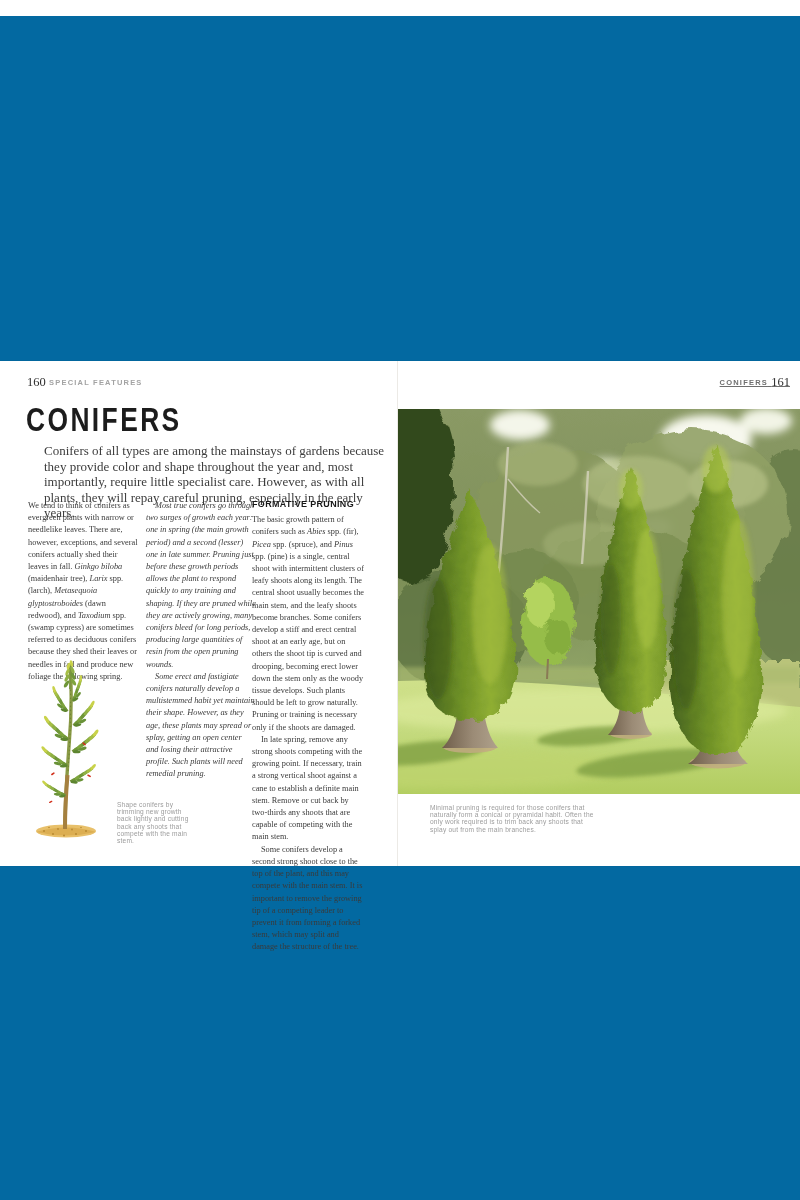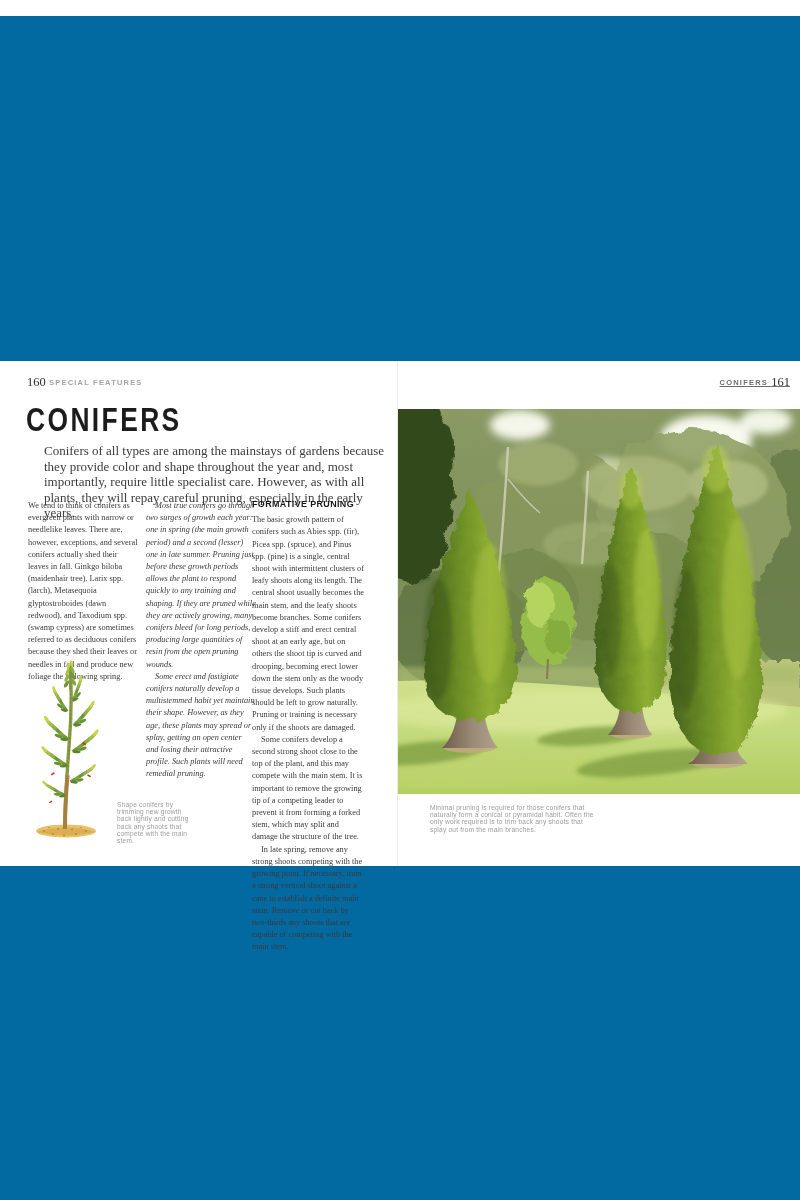--- a/index.html
+++ b/index.html
@@ -18,21 +18,21 @@
 
   .title{position:absolute;left:26px;top:40px;margin:0;font-family:"Liberation Sans",sans-serif;
          font-weight:700;font-size:33px;letter-spacing:3px;color:#1c1c1c;white-space:nowrap;
          transform:scaleX(.8);transform-origin:left top;}
   .intro{position:absolute;left:44px;top:82px;width:348px;font-size:13px;line-height:15.6px;
          color:#3c3c3c;}
 
   .col{position:absolute;font-size:8.3px;line-height:12.2px;color:#3a3a3a;}
   .col p{margin:0;}
   .col p.ind{text-indent:9px;}
-  .it{}
+  .it{font-style:italic;}
   .col1{left:28px;top:139px;width:110px;}
   .col2{left:146px;top:139px;width:110px;font-style:italic;}
   .col3{left:252px;top:137px;width:114px;}
   .colhead{margin:0 0 4px 0;font-family:"Liberation Sans",sans-serif;font-weight:700;
            font-size:9.5px;letter-spacing:.4px;color:#181818;transform:scaleX(.94);
            transform-origin:left;white-space:nowrap;}
 
   .caption{position:absolute;font-family:"Liberation Sans",sans-serif;font-size:6.6px;
            line-height:7.2px;letter-spacing:.2px;color:#9c9c9c;}
   .ill-caption{left:117px;top:440px;width:72px;}
@@ -67,22 +67,22 @@
         <p><span>We tend to think of conifers as evergreen plants with narrow or needlelike leaves. There are, however, exceptions, and several conifers actually shed their leaves in fall. </span><span class="it">Ginkgo biloba</span><span> (maidenhair tree), </span><span class="it">Larix</span><span> spp. (larch), </span><span class="it">Metasequoia glyptostroboides</span><span> (dawn redwood), and </span><span class="it">Taxodium</span><span> spp. (swamp cypress) are sometimes referred to as deciduous conifers because they shed their leaves or needles in fall and produce new foliage the following spring.</span></p>
       </div>
     <div class="col col2">
         <p class="ind"><span>Most true conifers go through two surges of growth each year: one in spring (the main growth period) and a second (lesser) one in late summer. Pruning just before these growth periods allows the plant to respond quickly to any training and shaping. If they are pruned while they are actively growing, many conifers bleed for long periods, producing large quantities of resin from the open pruning wounds.</span></p>
         <p class="ind"><span>Some erect and fastigiate conifers naturally develop a multistemmed habit yet maintain their shape. However, as they age, these plants may spread or splay, getting an open center and losing their attractive profile. Such plants will need remedial pruning.</span></p>
       </div>
     <div class="col col3">
       <h2 class="colhead">FORMATIVE PRUNING</h2>
       <div>
           <p><span>The basic growth pattern of conifers such as </span><span class="it">Abies</span><span> spp. (fir), </span><span class="it">Picea</span><span> spp. (spruce), and </span><span class="it">Pinus</span><span> spp. (pine) is a single, central shoot with intermittent clusters of leafy shoots along its length. The central shoot usually becomes the main stem, and the leafy shoots become branches. Some conifers develop a stiff and erect central shoot at an early age, but on others the shoot tip is curved and drooping, becoming erect lower down the stem only as the woody tissue develops. Such plants should be left to grow naturally. Pruning or training is necessary only if the shoots are damaged.</span></p>
+          <p class="ind"><span>In late spring, remove any strong shoots competing with the growing point. If necessary, train a strong vertical shoot against a cane to establish a definite main stem. Remove or cut back by two-thirds any shoots that are capable of competing with the main stem.</span></p>
           <p class="ind"><span>Some conifers develop a second strong shoot close to the top of the plant, and this may compete with the main stem. It is important to remove the growing tip of a competing leader to prevent it from forming a forked stem, which may split and damage the structure of the tree.</span></p>
-          <p class="ind"><span>In late spring, remove any strong shoots competing with the growing point. If necessary, train a strong vertical shoot against a cane to establish a definite main stem. Remove or cut back by two-thirds any shoots that are capable of competing with the main stem.</span></p>
         </div>
     </div>
 
     <div class="illustration">
       <svg viewBox="0 0 104 192" width="104" height="192">
         <defs>
           <g id="frond">
             <path d="M0,0 Q12,-3 24,-10" stroke="#7a9340" stroke-width="1.5" fill="none"></path>
             <ellipse cx="5" cy="-1" rx="4.2" ry="1.7" fill="#6f9638" transform="rotate(-18 5 -1)"></ellipse>
             <ellipse cx="9" cy="-3" rx="4.2" ry="1.7" fill="#7fa53e" transform="rotate(-24 9 -3)"></ellipse>

